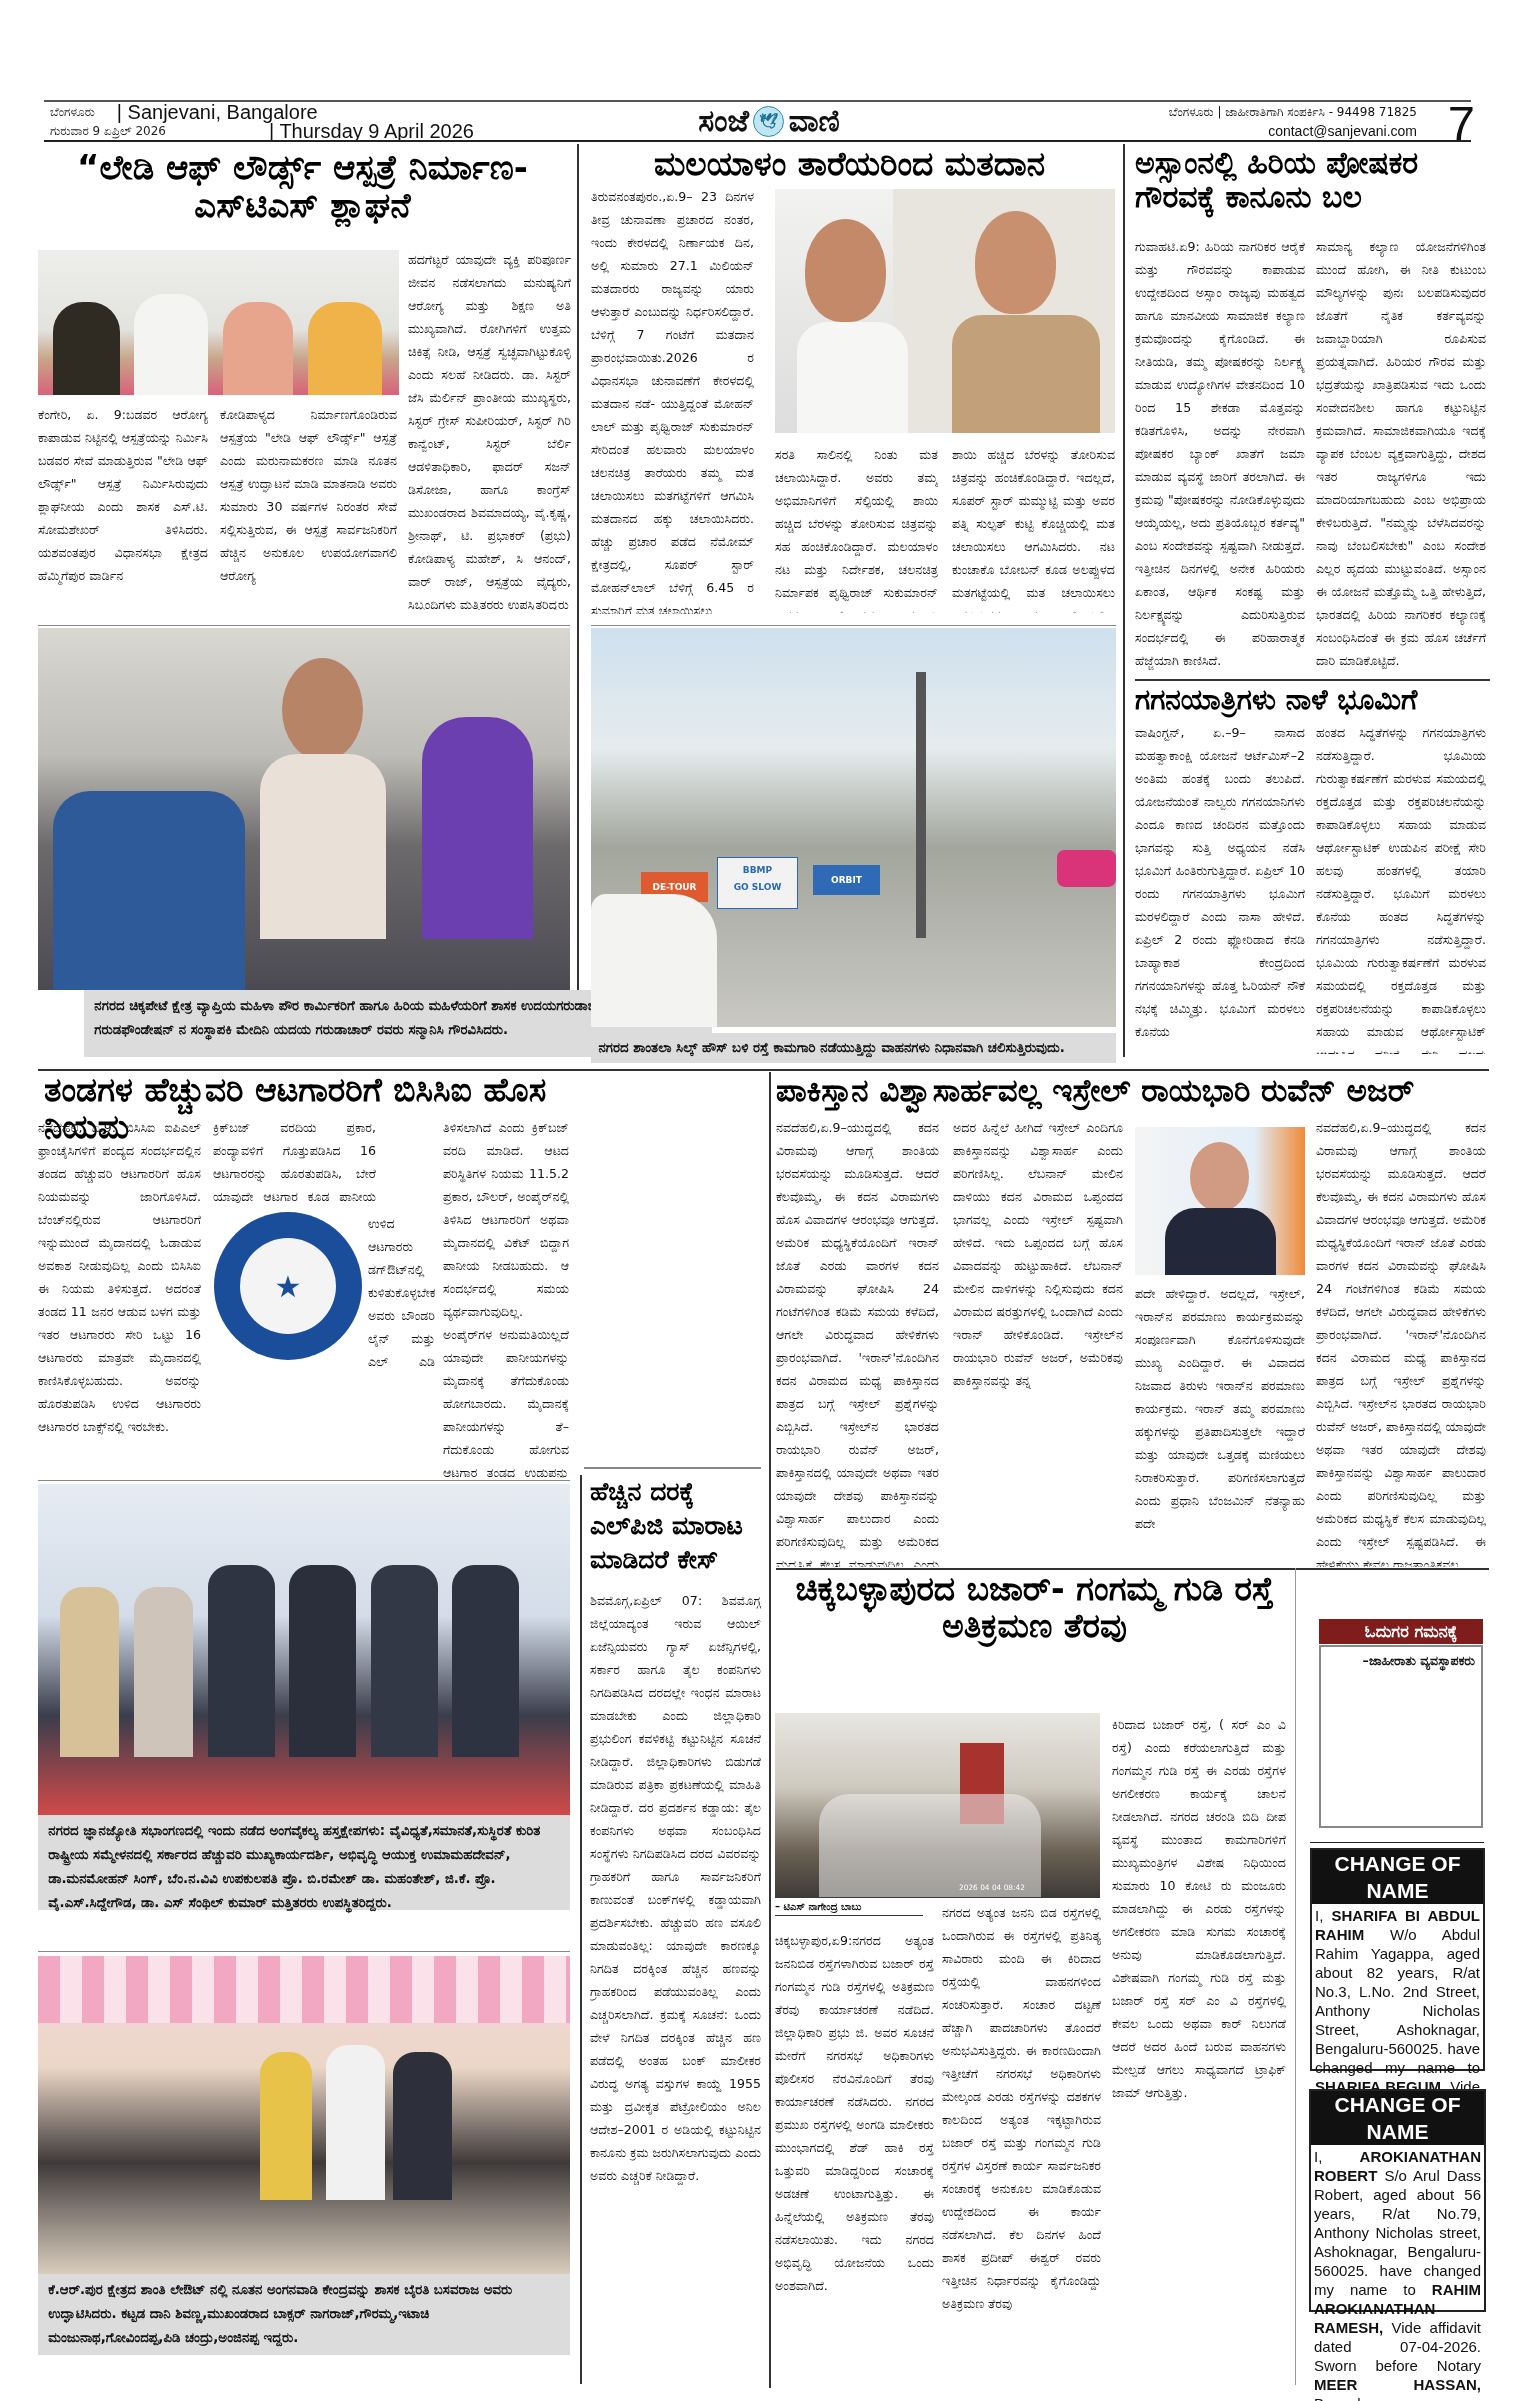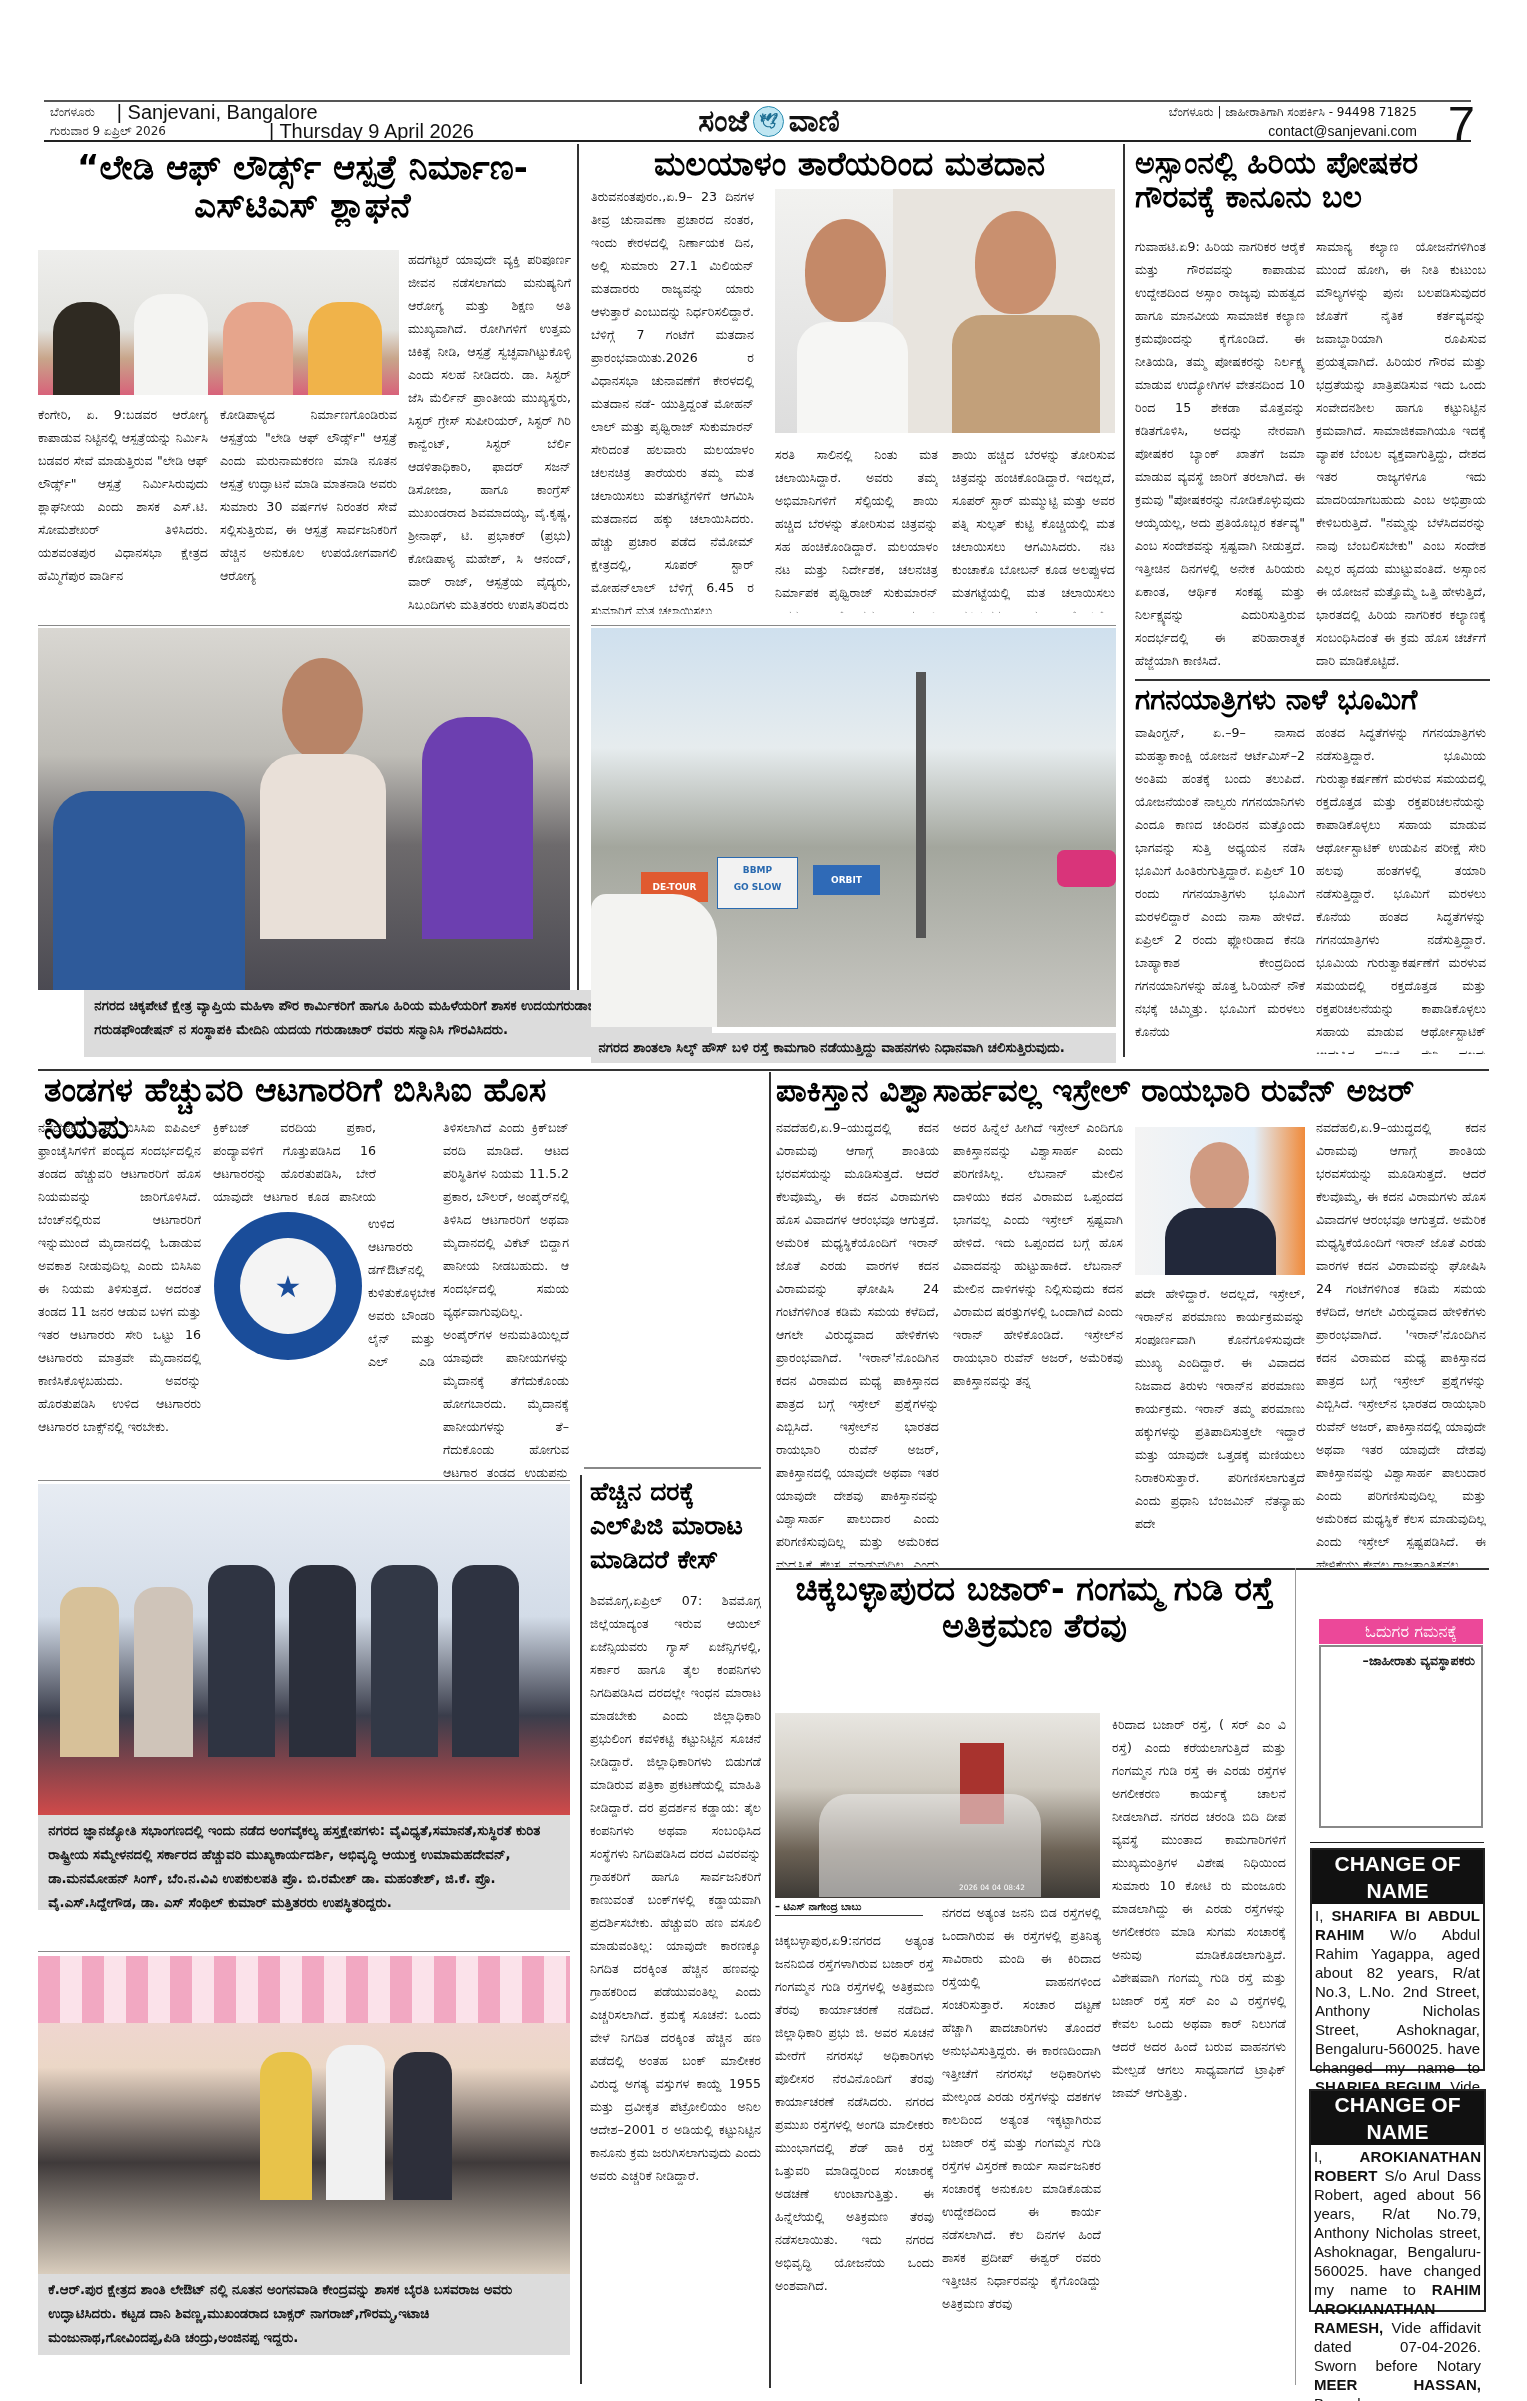--- a/index.html
+++ b/index.html
@@ -27,21 +27,21 @@
   .photo { position: absolute; overflow: hidden; }
   .caption { position: absolute; background: #dcdcdc; font-size: 13.3px; line-height: 24px; padding: 4.4px 10.3px; font-weight: bold; color: #111; }
   .col { position: absolute; overflow: hidden; }
 
   .notice-box { position: absolute; border: 2.2px solid #222; background: #fff; }
   .notice-box .hd { background: #111; color: #fff; font-family: "Liberation Sans", sans-serif; font-weight: bold; font-size: 21px; text-align: center; line-height: 27px; }
   .notice-box .bd { font-family: "Liberation Sans", sans-serif; font-size: 15px; line-height: 19px; padding: 2.2px 3px; text-align: justify; }
   .notice-box b { font-weight: bold; }
 
   .disclaimer { position: absolute; border: 2.2px solid #888; padding: 4.4px 6px; font-size: 12.6px; line-height: 20px; text-align: justify; }
-  .odugara { position: absolute; background: #ec4899; color: #fff; font-weight: normal; font-size: 16.3px; text-align: center; line-height: 25px; padding-left: 20px; }
+  .odugara { position: absolute; background: #7f1d1d; color: #fff; font-weight: bold; font-size: 16.3px; text-align: center; line-height: 25px; padding-left: 20px; }
 </style>
 </head>
 <body>
 
 <div class="abs rule-top"></div>
 <div class="abs mast-left">
   <div class="row">
     <span class="kn">ಬೆಂಗಳೂರು</span>
     <span class="en">| Sanjevani, Bangalore</span>
   </div>

